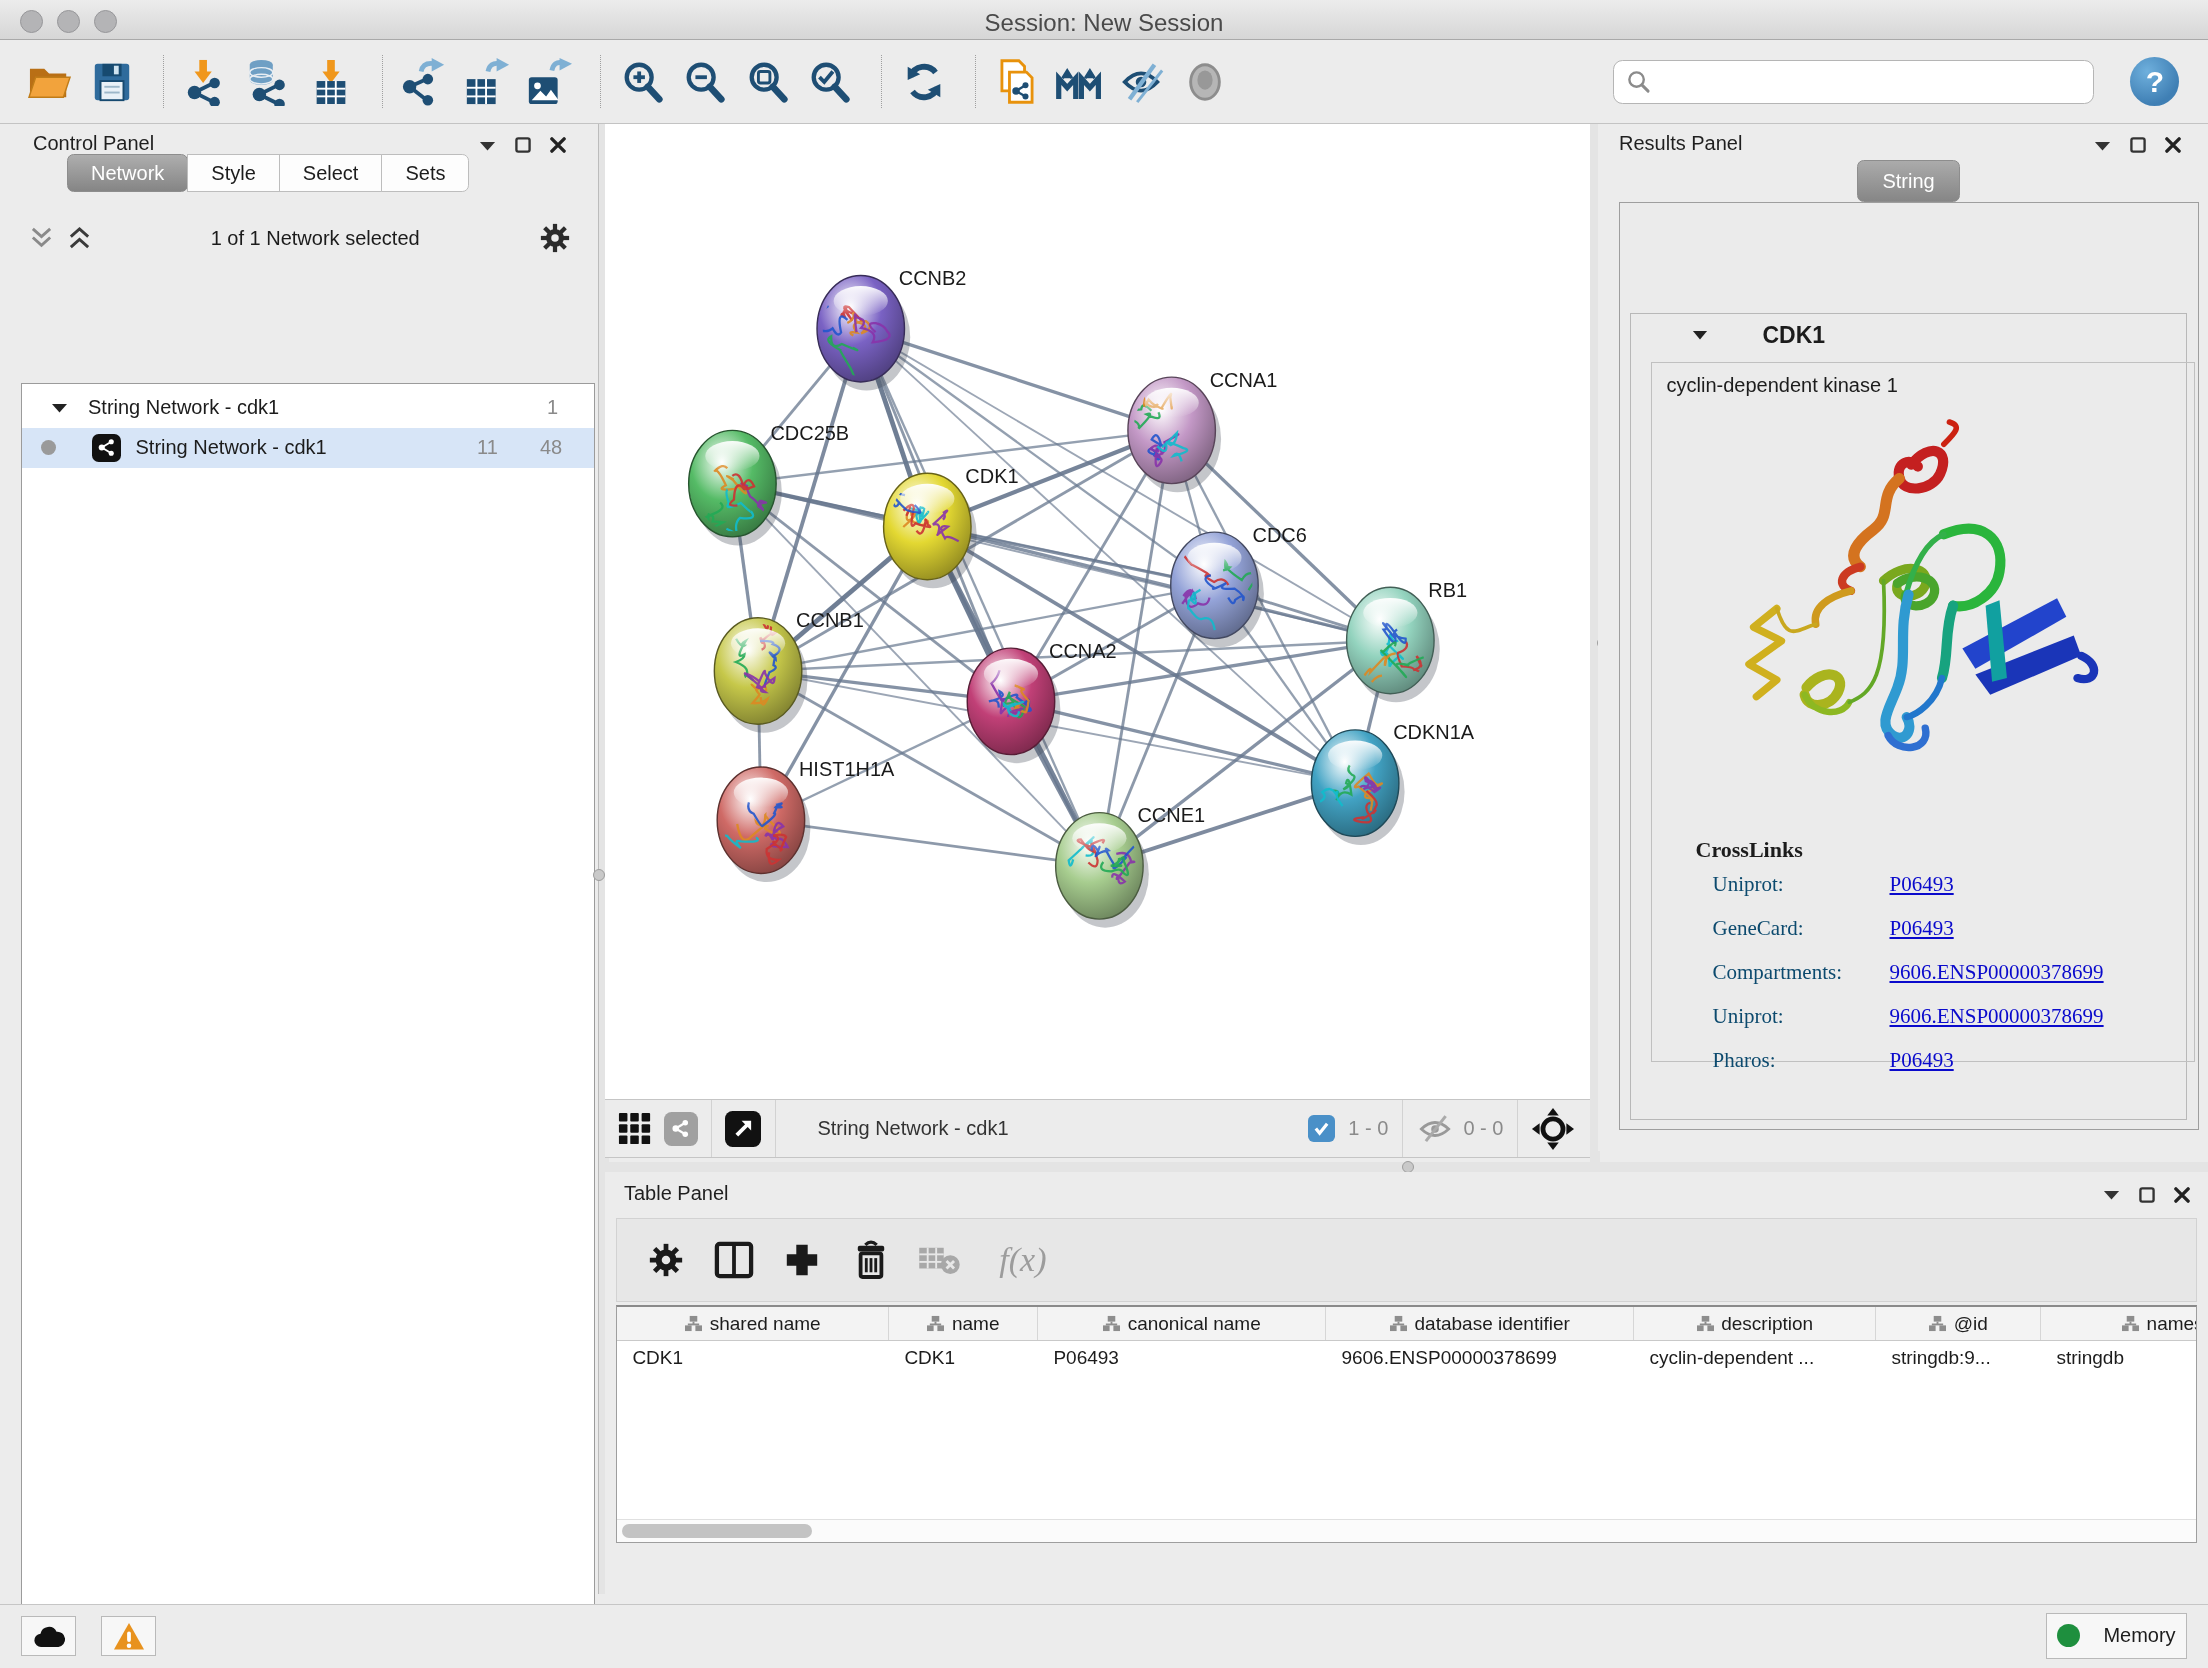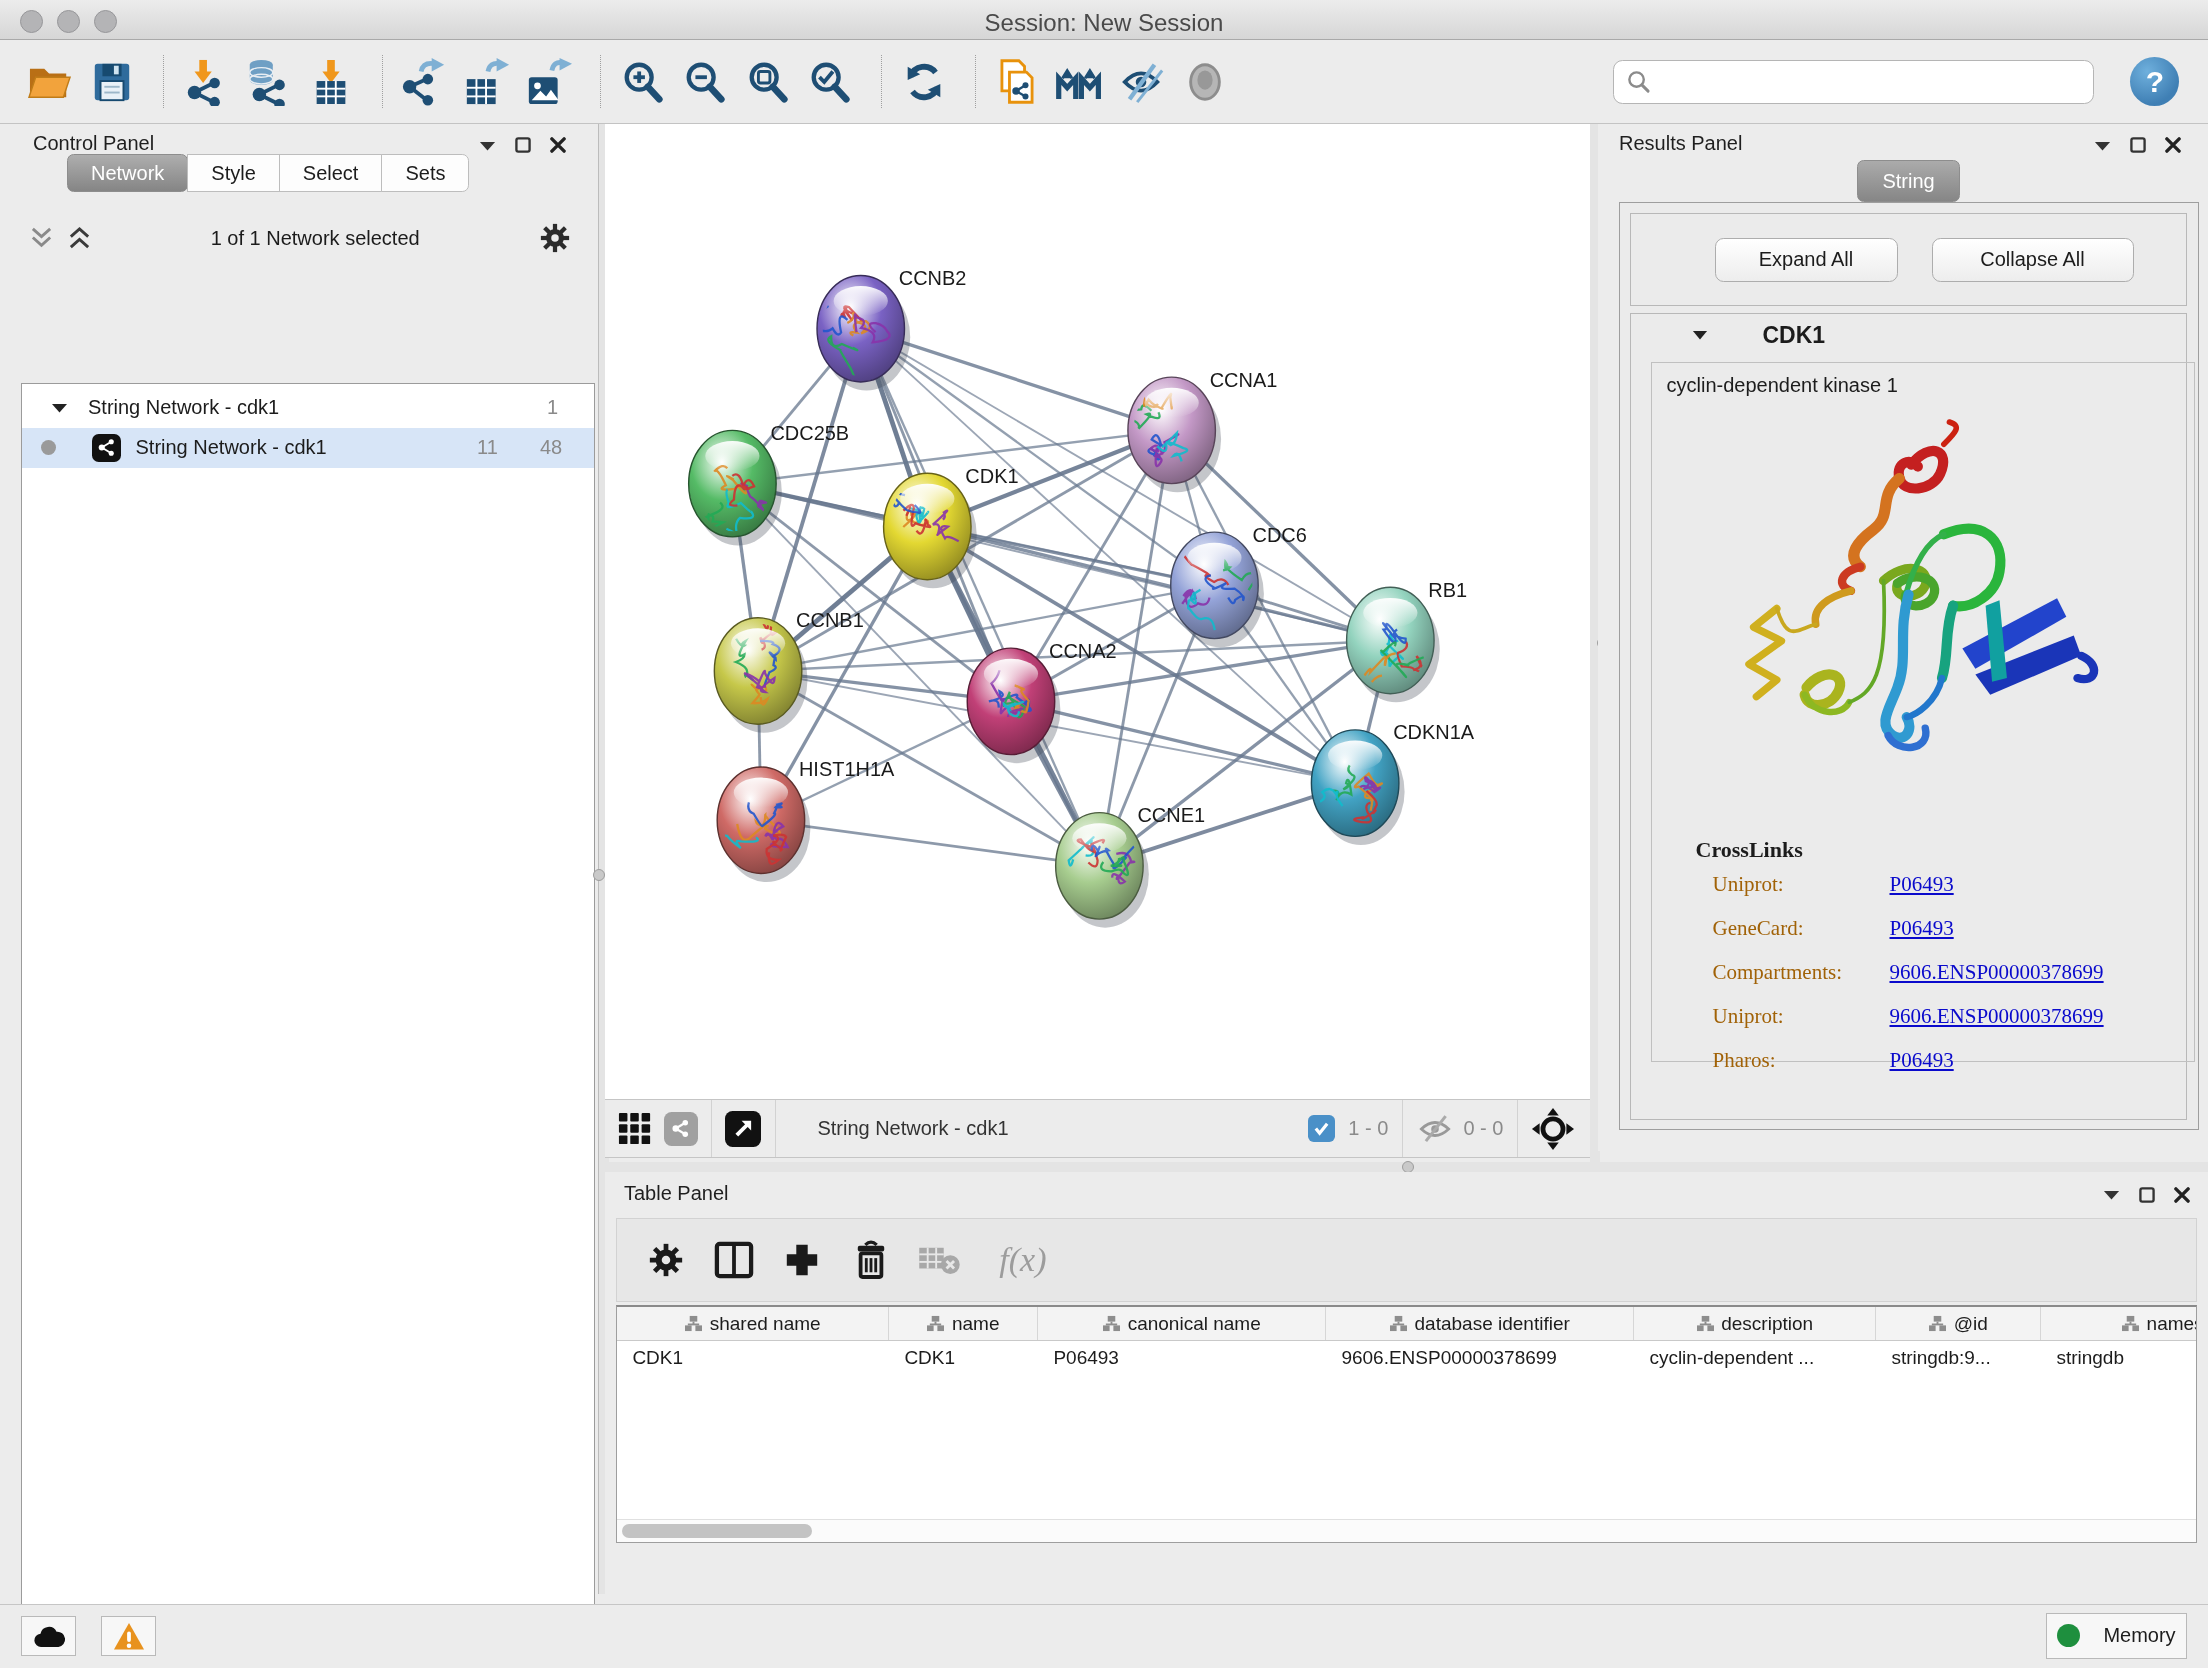--- a/index.html
+++ b/index.html
@@ -66,21 +66,21 @@
     align-items:center; justify-content:center; border:1px solid #8d8d8d; }
   .rbox { position:absolute; left:21px; top:78px; width:580px; height:928px; border:1.9px solid #9e9e9e; background:#ebebeb; }
   .rbtnrow { position:absolute; left:9.5px; top:9.5px; width:557px; height:93px; border:1px solid #b8b8b8; }
   .wbtn { position:absolute; height:44px; background:linear-gradient(#ffffff,#ededed); border:1px solid #adadad;
     border-radius:8.6px; font-size:20px; display:flex; align-items:center; justify-content:center; }
   .entrybox { position:absolute; left:9.5px; top:110px; width:557px; height:807px; border:1px solid #b8b8b8; }
   .entryhdr { position:absolute; left:0; top:0; width:100%; height:42px; display:flex; align-items:center; }
   .contentbox { position:absolute; left:20px; top:48px; width:544px; height:700px; border:1px solid #c0c0c0; }
   .serif { font-family:"Liberation Serif", serif; }
   .cl-row { display:flex; font-size:21px; margin-bottom:19px; font-family:"Liberation Serif",serif; }
-  .cl-row .cl-label { width:177px; color:#a16207; }
+  .cl-row .cl-label { width:177px; color:#0c4a6e; }
   .cl-row a { color:#0a0acc; text-decoration:underline; }
 
   
   .tablepanel { position:absolute; left:605px; top:1172px; width:1604px; height:422px; background:#ececec; }
   .ttoolbar { position:absolute; left:11.4px; top:46px; width:1581px; height:84px; background:#e7e7e7;
     border:1px solid #d2d2d2; display:flex; align-items:center; padding-left:21px; }
   .ttool { width:55px; height:55px; display:flex; align-items:center; justify-content:center; margin-right:13.3px; }
   .tablebox { position:absolute; left:11.4px; top:133px; width:1581px; height:238px; background:#fff;
     border:1px solid #9e9e9e; border-top:2.9px solid #8a8a8a; overflow:hidden; }
   .thead { display:flex; height:34px; background:#f3f3f3; border-bottom:1px solid #c9c9c9; }
@@ -689,24 +689,20 @@
       </svg>
     <svg width="16" height="16" viewBox="0 0 17 17">
         <rect x="1.5" y="1.5" width="14" height="14" rx="2" fill="none" stroke="#333" stroke-width="2.5"></rect>
       </svg>
     <svg width="16" height="16" viewBox="0 0 17 17">
         <path d="M2 2 L15 15 M15 2 L2 15" stroke="#222" stroke-width="3.6" stroke-linecap="round"></path>
       </svg>
   </div>
   <div class="rtab">String</div>
   <div class="rbox">
-    <div class="rbtnrow">
-      <div class="wbtn" style="left:84px;top:24px;width:183px">Expand All</div>
-      <div class="wbtn" style="left:301px;top:24px;width:202px">Collapse All</div>
-    </div>
     <div class="entrybox">
       <div class="entryhdr">
         <svg width="16" height="11.4" viewBox="0 0 17 12" style="margin-left:61px">
             <polygon points="1,2 16,2 8.5,11" fill="#222"></polygon>
           </svg>
         <span style="margin-left:55px;font-size:23px;font-weight:bold">CDK1</span>
       </div>
       <div class="contentbox">
         <div style="position:absolute;left:15px;top:11.4px;font-size:20px">cyclin-dependent kinase 1</div>
 

